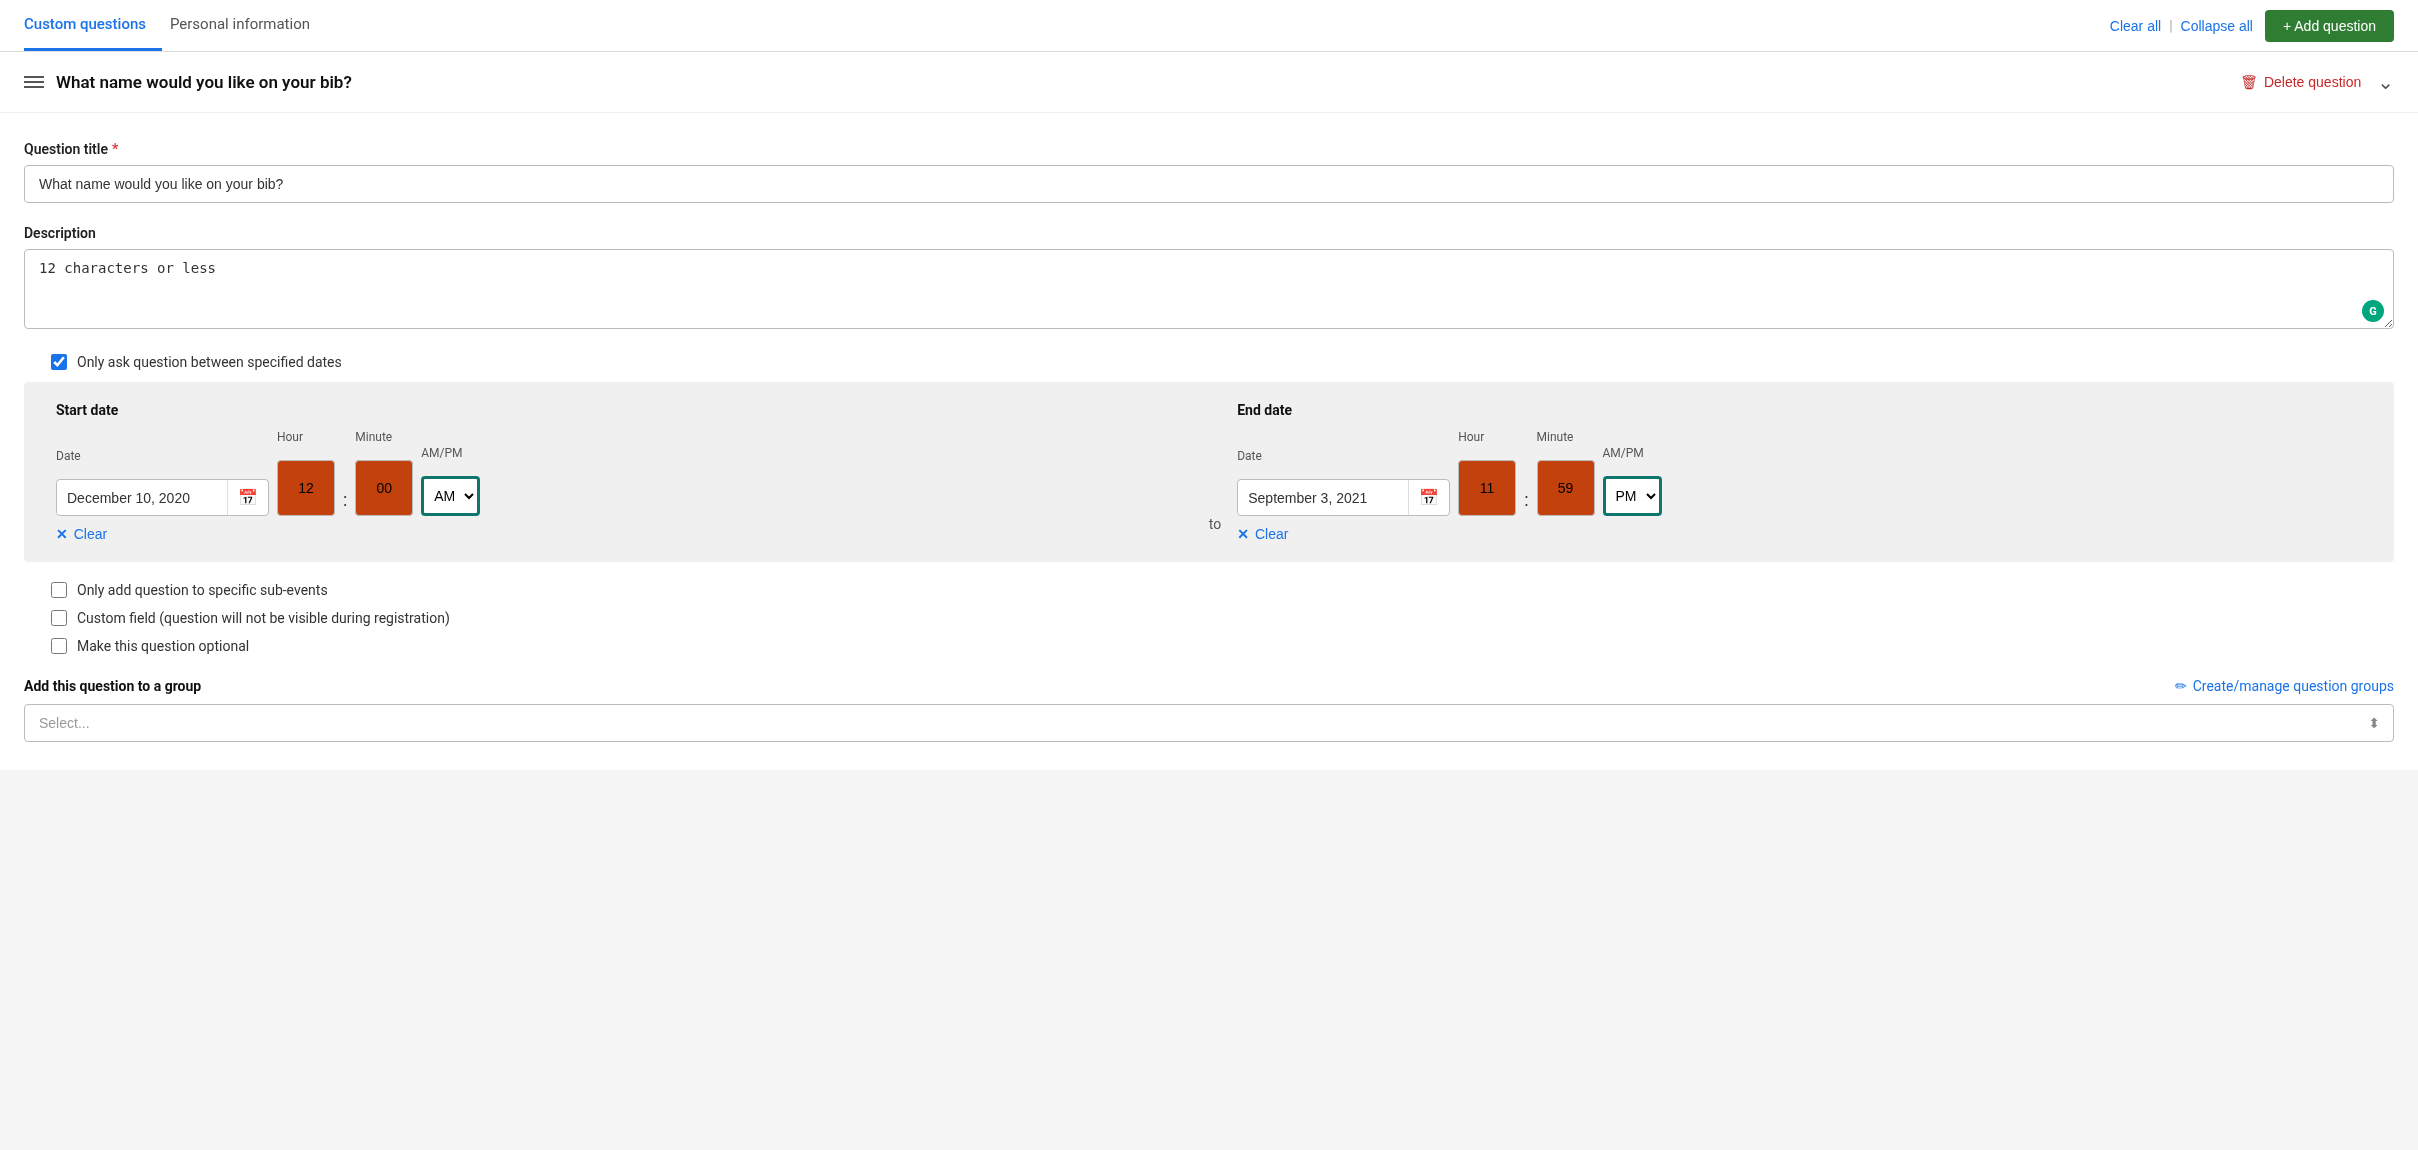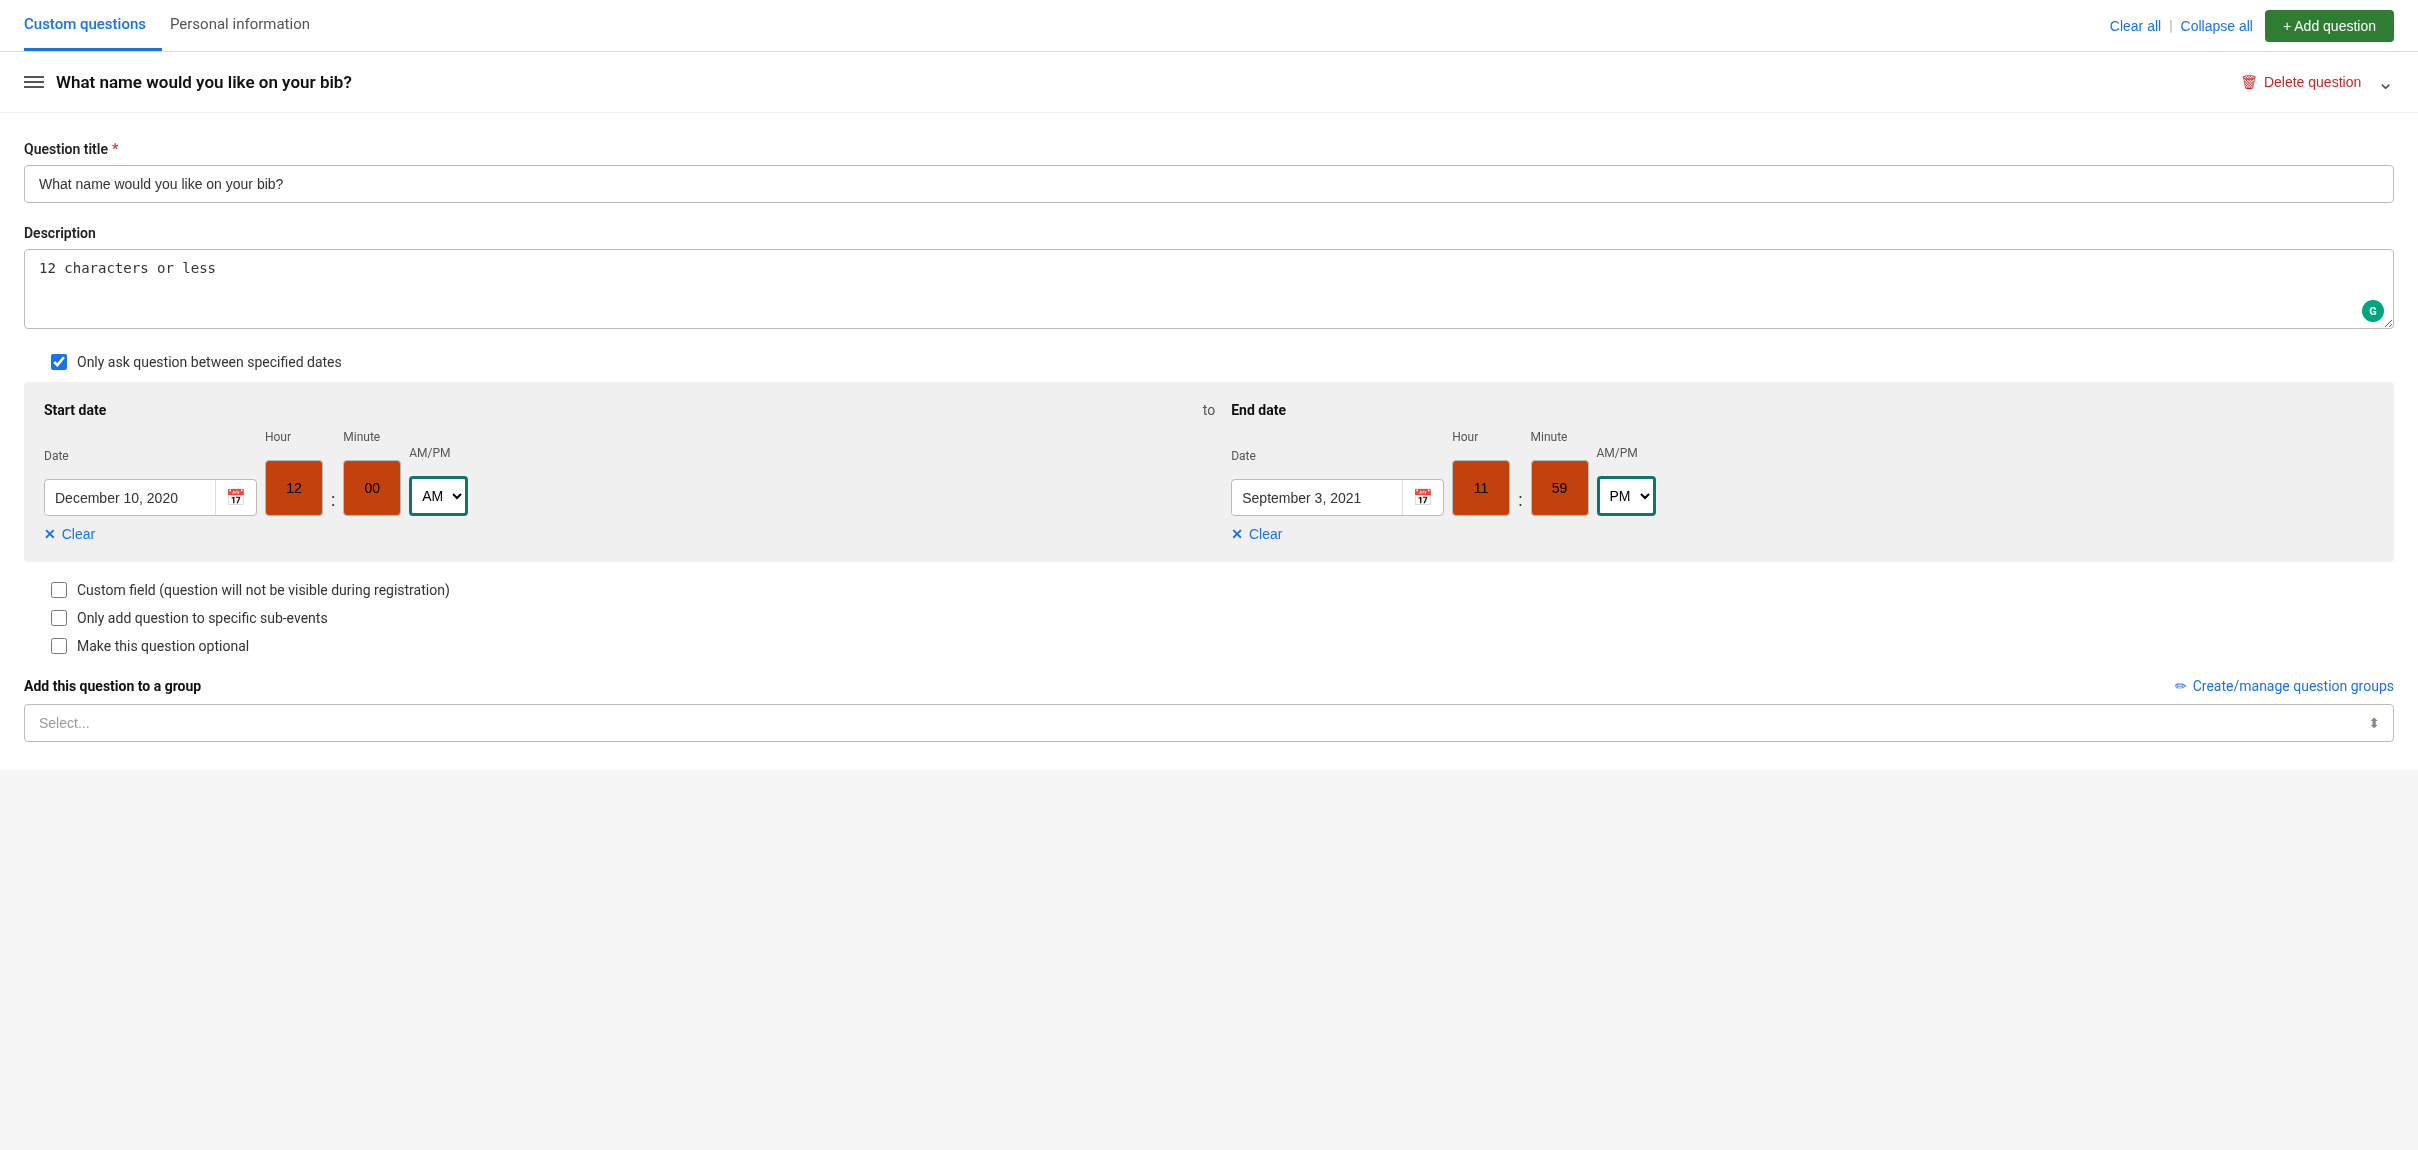--- a/index.html
+++ b/index.html
@@ -215,22 +215,23 @@
     
     .date-range-section {
       background: #f0f0f0;
       border-radius: 4px;
       padding: 20px 20px 20px 20px;
       margin-top: 8px;
       margin-bottom: 20px;
     }
     .date-range-grid {
       display: flex;
-      align-items: flex-start;
+      align-items: flex-end;
       gap: 16px;
+      margin-left: 12px;
     }
     .date-block {
       flex: 1;
     }
     .date-block-title {
       font-weight: 700;
       font-size: 14px;
       margin-bottom: 12px;
       color: #111;
     }
@@ -510,26 +511,26 @@
             <span class="clear-x">✕</span>
             <span>Clear</span>
           </button>
         </div>
 
       </div>
     </div>
 
     <div class="bottom-checkboxes">
       <div class="checkbox-row">
+        <input type="checkbox" id="sub-events-check" style="">
+        <label for="sub-events-check" class="checkbox-label">Only add question to specific sub-events</label>
+      </div>
+      <div class="checkbox-row">
         <input type="checkbox" id="custom-field-check" style="">
         <label for="custom-field-check" class="checkbox-label">Custom field (question will not be visible during registration)</label>
-      </div>
-      <div class="checkbox-row">
-        <input type="checkbox" id="sub-events-check" style="">
-        <label for="sub-events-check" class="checkbox-label">Only add question to specific sub-events</label>
       </div>
       <div class="checkbox-row">
         <input type="checkbox" id="optional-check" style="">
         <label for="optional-check" class="checkbox-label">Make this question optional</label>
       </div>
     </div>
 
     <div class="group-section">
       <div class="group-section-header">
         <span class="group-label">Add this question to a group</span>

